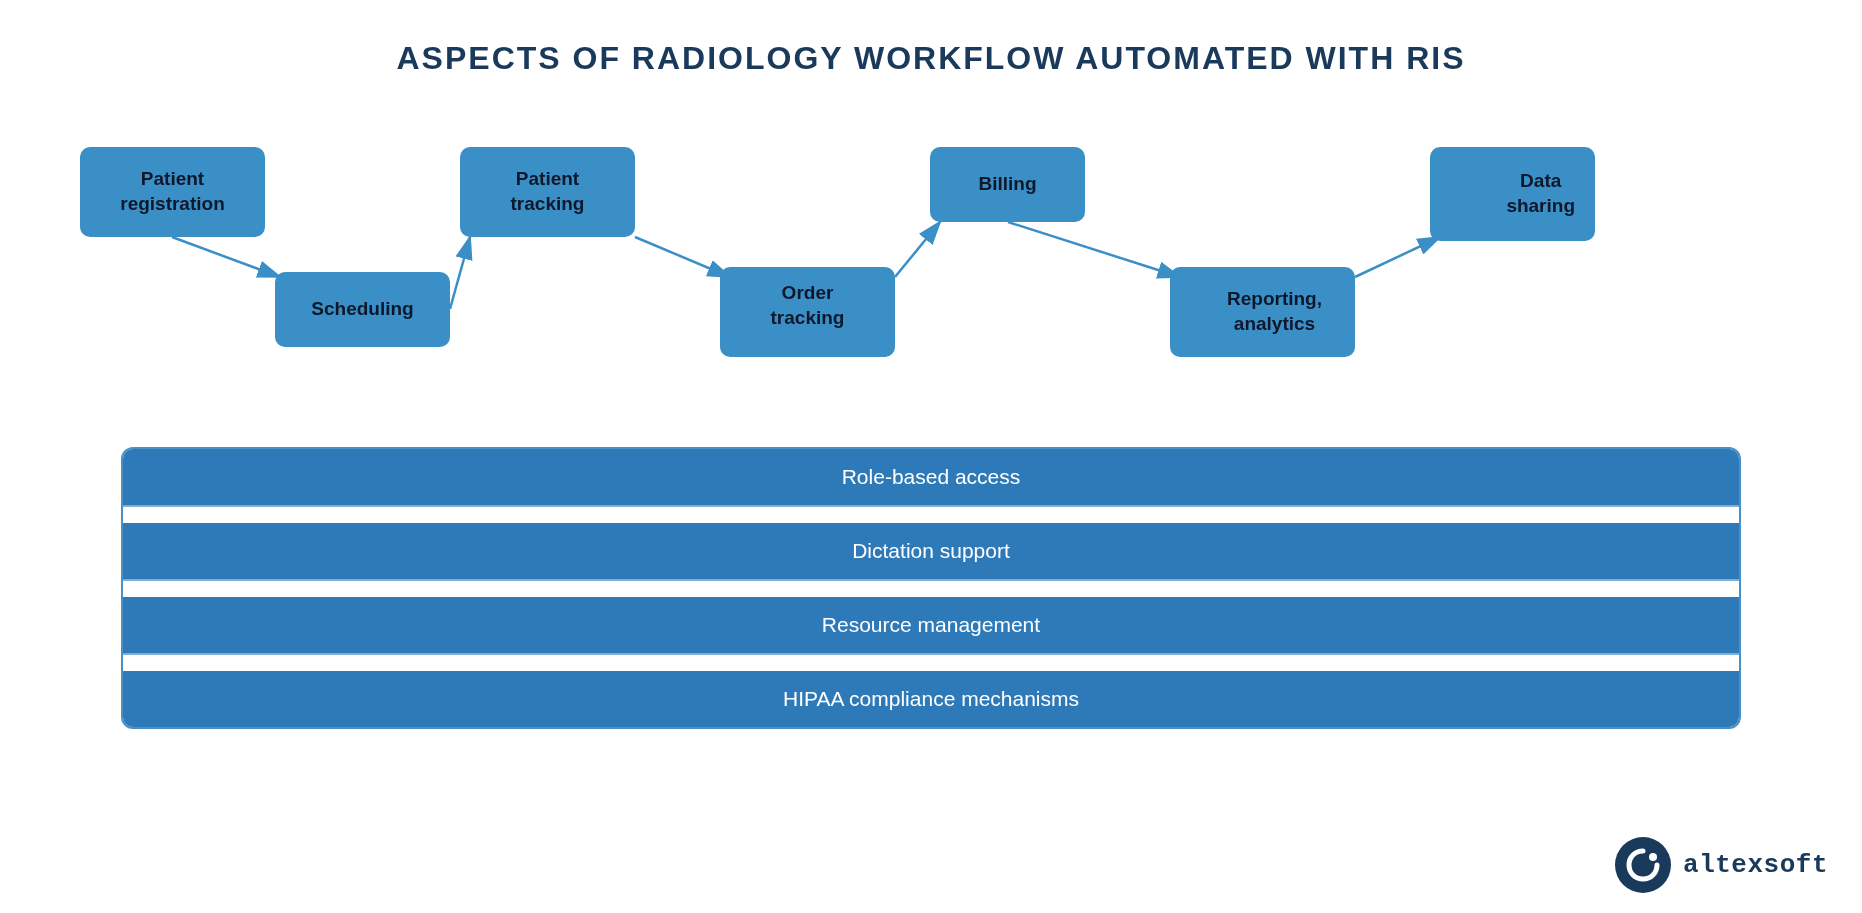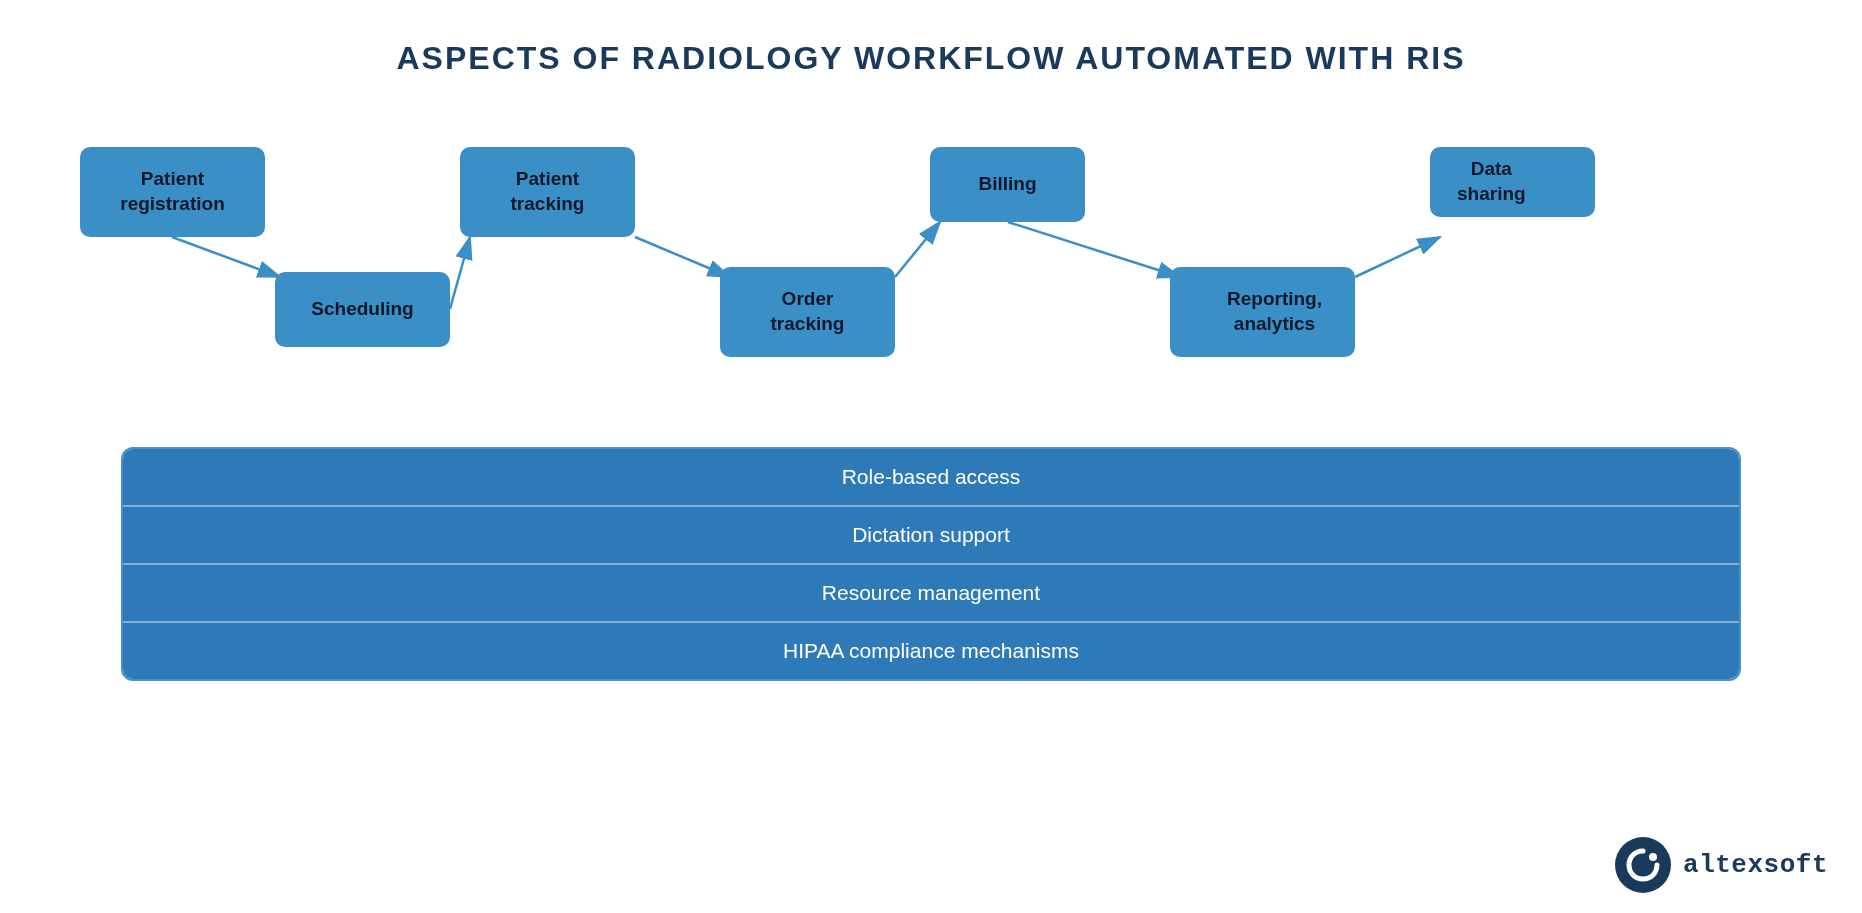--- a/index.html
+++ b/index.html
@@ -59,21 +59,21 @@
       width: 100%;
       height: 100%;
       pointer-events: none;
     }
 
     
     .bars-section {
       width: 100%;
       display: flex;
       flex-direction: column;
-      gap: 0;
+      gap: 16px;
       border: 2.5px solid #4a90c4;
       border-radius: 12px;
       overflow: hidden;
     }
 
     .bar-item {
       background: #2e7ab8;
       color: #ffffff;
       font-size: 21px;
       font-weight: 500;
@@ -145,35 +145,35 @@
 
     <div class="node" style="left:235px; top:155px; width:175px; height:75px; display:flex; align-items:center; justify-content:center;">
       <span style="white-space:pre-line;">Scheduling</span>
     </div>
 
     <div class="node" style="left:420px; top:30px; width:175px; height:90px; display:flex; align-items:center; justify-content:center;">
       <span style="white-space:pre-line;">Patient
 tracking</span>
     </div>
 
-    <div class="node" style="left:680px; top:150px; width:175px; height:90px; display:flex; align-items:center; justify-content:center;">
+    <div class="node" style="left:680px; top:150px; width:175px; height:90px; display:flex; align-items:flex-start; justify-content:center;">
       <span style="white-space:pre-line;">Order
 tracking</span>
     </div>
 
     <div class="node" style="left:890px; top:30px; width:155px; height:75px; display:flex; align-items:center; justify-content:center;">
       <span style="white-space:pre-line;">Billing</span>
     </div>
 
     <div class="node" style="left:1130px; top:150px; width:185px; height:90px; display:flex; align-items:center; justify-content:center;">
       <span style="white-space:pre-line;margin-left:24px;">Reporting,
 analytics</span>
     </div>
 
-    <div class="node" style="left:1390px; top:30px; width:165px; height:70px; display:flex; align-items:center; justify-content:flex-start;padding-left:27px;">
+    <div class="node" style="left:1390px; top:30px; width:165px; height:94px; display:flex; align-items:center; justify-content:flex-end;padding-left:27px;">
       <span style="white-space:pre-line;">Data
 sharing</span>
     </div>
   </div>
 
   <div class="bars-section" style="width: 1620px; margin: 0 auto;">
     <div class="bar-item">Role-based access</div>
     <div class="bar-item">Dictation support</div>
     <div class="bar-item">Resource management</div>
     <div class="bar-item">HIPAA compliance mechanisms</div>

